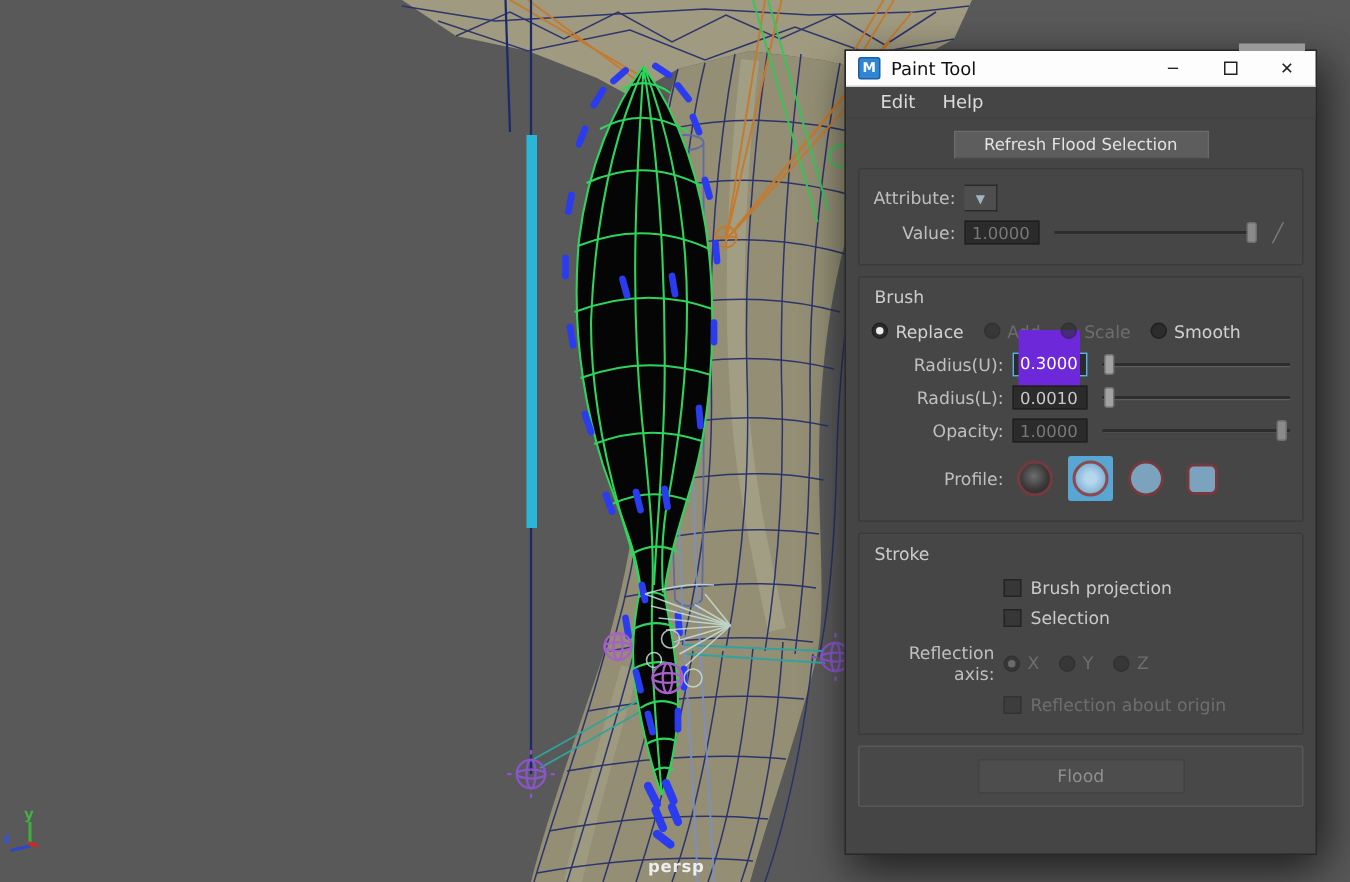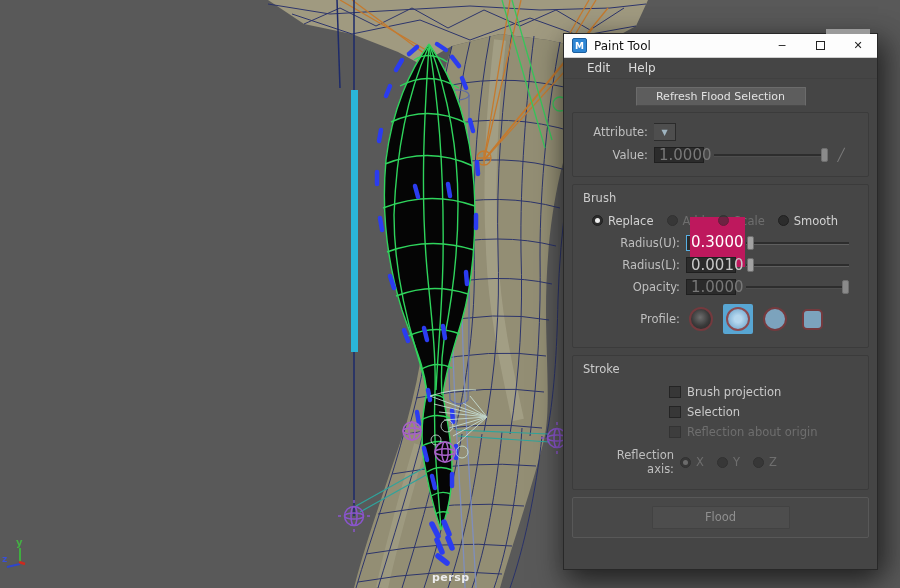--- a/index.html
+++ b/index.html
@@ -36,31 +36,31 @@
   .content { flex:1; padding:6px 8px 0 8px; overflow:hidden; }
 
   .refresh-btn { display:block; margin:2px auto 6px auto; width:170px; height:19px;
     background:#5d5d5d; border:1px solid #6b6b6b; border-bottom-color:#4a4a4a;
     color:#e2e2e2; font-size:11px; text-align:center; line-height:17px; border-radius:1px; }
 
   .section { border:1px solid #3b3b3b; background:#464646; border-radius:2px;
     padding:5px 8px 8px 8px; margin-bottom:7px; }
   .section-title { color:#cccccc; margin:1px 0 7px 2px; }
 
-  .row { display:flex; align-items:center; margin:5px 11px; min-height:17px; }
+  .row { display:flex; align-items:center; margin:5px 0; min-height:17px; }
   .lbl { text-align:right; color:#bfbfbf; margin-right:6px; flex:0 0 auto; }
   .pa .lbl { width:56px; }
   .brush .lbl { width:88px; }
   .stroke .lbl { width:82px; }
 
   .field { width:50px; height:16px; background:#2b2b2b; border:1px solid #1f1f1f;
-    color:#c9c9c9; font-size:15px; padding:1px 4px; line-height:13px; }
+    color:#c9c9c9; font-size:11px; padding:1px 4px; line-height:13px; }
   .field.disabled { color:#787878; }
   .field.focused { border:1px solid #57b1e4; padding:0 3px; }
-  .field.focused .sel { background:#be185d; color:#fff; padding:16px 1px; }
+  .field.focused .sel { background:#6d28d9; color:#fff; padding:16px 1px; }
 
   .dropdown { flex:1; display:flex; height:18px; }
   .dd-value { flex:1; background:#3a3a3a; border:1px solid #2b2b2b; color:#d6d6d6;
     padding:1px 6px; line-height:14px; font-size:11.5px; }
   .dd-arrow { width:22px; background:#4e4e4e; border:1px solid #2b2b2b; border-left:none;
     color:#9fb4c0; font-size:8px; display:flex; align-items:center; justify-content:center; }
 
   .slider { flex:1; position:relative; height:14px; margin-left:10px; }
   .slider .track { position:absolute; left:0; right:0; top:6px; height:3px;
     background:#2d2d2d; border-bottom:1px solid #5f5f5f; }
@@ -432,40 +432,40 @@
         <div class="row cbrow" style="margin:3px 0">
           <span class="lbl"></span>
           <span class="checkbox"></span>
           <span class="cb-label">Brush projection</span>
         </div>
         <div class="row cbrow" style="margin:3px 0">
           <span class="lbl"></span>
           <span class="checkbox"></span>
           <span class="cb-label">Selection</span>
         </div>
-        <div class="row cbrow disabled" style="margin:3px 0">
-          <span class="lbl"></span>
-          <span class="checkbox"></span>
-          <span class="cb-label">Reflection about origin</span>
-        </div>
         <div class="row" style="margin-top:8px">
           <span class="lbl">Reflection axis:</span>
           <span class="opt disabled">
             <span class="radio on"></span>
             <span>X</span>
           </span>
           <span class="opt disabled">
             <span class="radio"></span>
             <span>Y</span>
           </span>
           <span class="opt disabled">
             <span class="radio"></span>
             <span>Z</span>
           </span>
         </div>
+        <div class="row cbrow disabled" style="margin:3px 0">
+          <span class="lbl"></span>
+          <span class="checkbox"></span>
+          <span class="cb-label">Reflection about origin</span>
+        </div>
       </div>
 
       <div class="flood-box">
         <div class="flood-btn">Flood</div>
       </div>
 
     </div>
   </div>
 </div>
 

